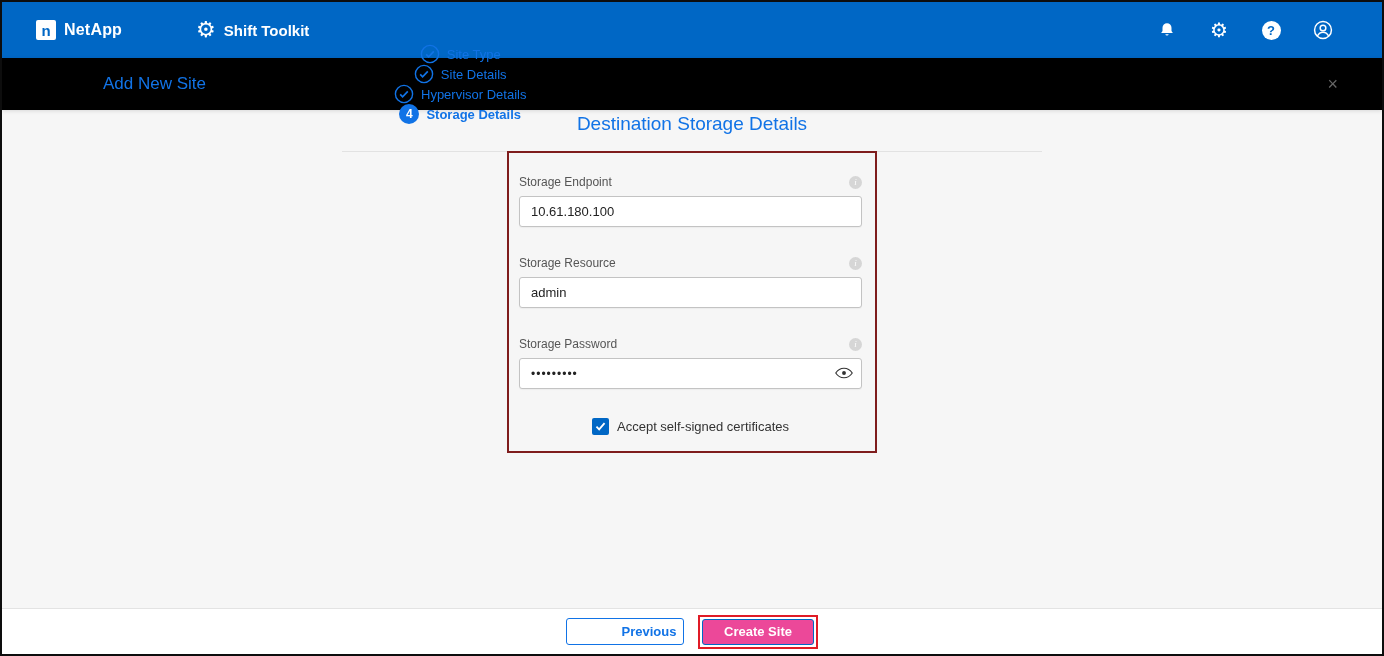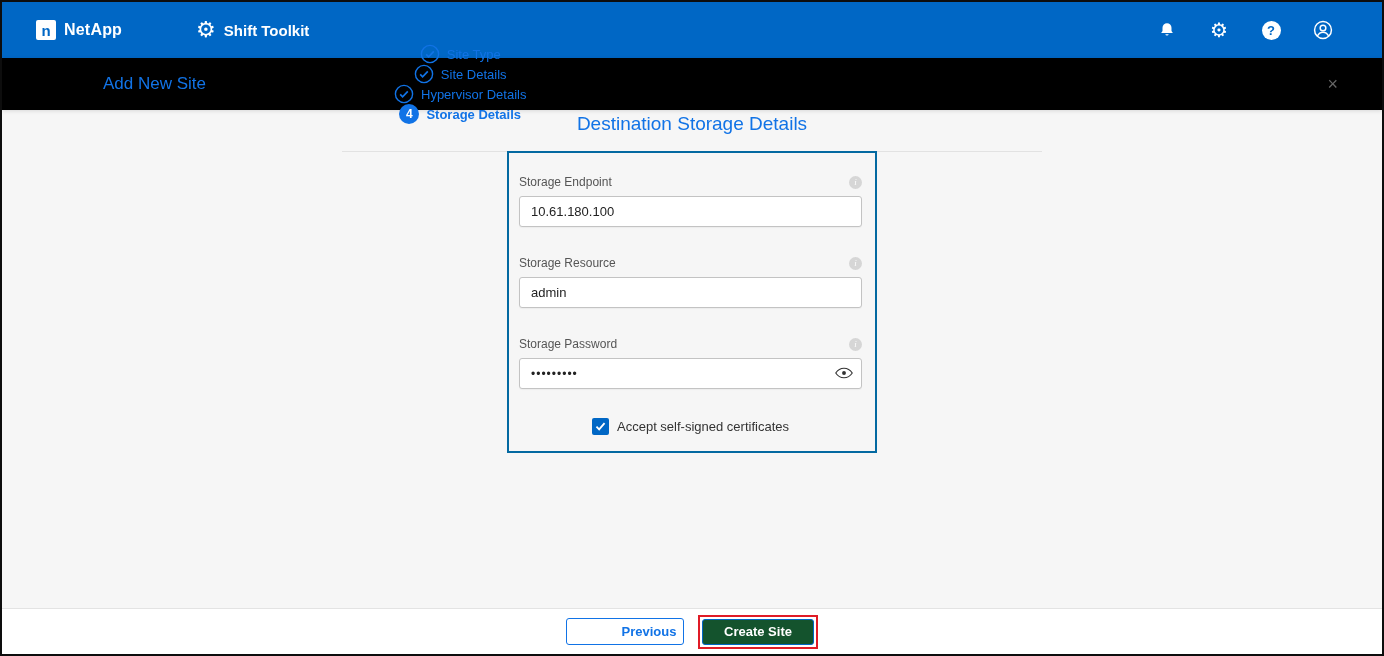--- a/index.html
+++ b/index.html
@@ -47,21 +47,21 @@
   .step-num{
     width:20px; height:20px; border-radius:50%; background:#1173E6; color:#fff;
     font-size:12px; font-weight:bold; display:flex; align-items:center; justify-content:center;
   }
   .close-x{ margin-left:auto; color:#666; font-size:18px; cursor:pointer; line-height:1; padding:4px;}
   
   .main{ flex:1 1 auto; background:#f6f6f6; display:flex; flex-direction:column; align-items:center; padding-top:3px;}
   .content-title{ color:#1173E6; font-size:19px; font-weight:500;}
   .title-divider{ width:700px; height:1px; background:#e2e2e2; margin-top:16px;}
   .form-box{
-    width:370px; border:2px solid #0369a1; margin-top:-1px;
+    width:370px; border:2px solid #7f1d1d; margin-top:-1px;
     padding:22px 13px 16px 10px; background:transparent;
   }
   .field-group{ margin-bottom:29px; }
   .label-row{ display:flex; align-items:center; justify-content:space-between; margin-bottom:7px;}
   .field-label{ font-size:12px; color:#555; }
   .info-icon{
     width:13px; height:13px; border-radius:50%; background:#d6d6d6; color:#fff;
     font-size:9px; font-style:italic; font-family:"Liberation Serif", serif;
     display:flex; align-items:center; justify-content:center; cursor:pointer;
   }
@@ -84,21 +84,21 @@
   .footer{
     height:46px; flex:0 0 46px; background:#fff; border-top:1px solid #e3e3e3;
     display:flex; align-items:center; justify-content:center; gap:14px;
   }
   .btn{ font-family:"Liberation Sans", sans-serif; font-size:13px; font-weight:bold; border-radius:3px; cursor:pointer; }
   .btn-prev{
     width:118px; height:27px; background:#fff; color:#1173E6; border:1px solid #1173E6;padding-left:48px;
   }
   .create-annotation{ border:2px solid #E01B26; padding:2px; display:inline-flex; }
   .btn-create{
-    width:112px; height:26px; background:#14532d; color:#fff; border:1px solid #0067C5;
+    width:112px; height:26px; background:#ec4899; color:#fff; border:1px solid #0067C5;
   }
 </style>
 </head>
 <body>
 
 <div class="screen">
 
   <header class="topnav">
     <div class="brand">
       <span class="logo-box">n</span>

